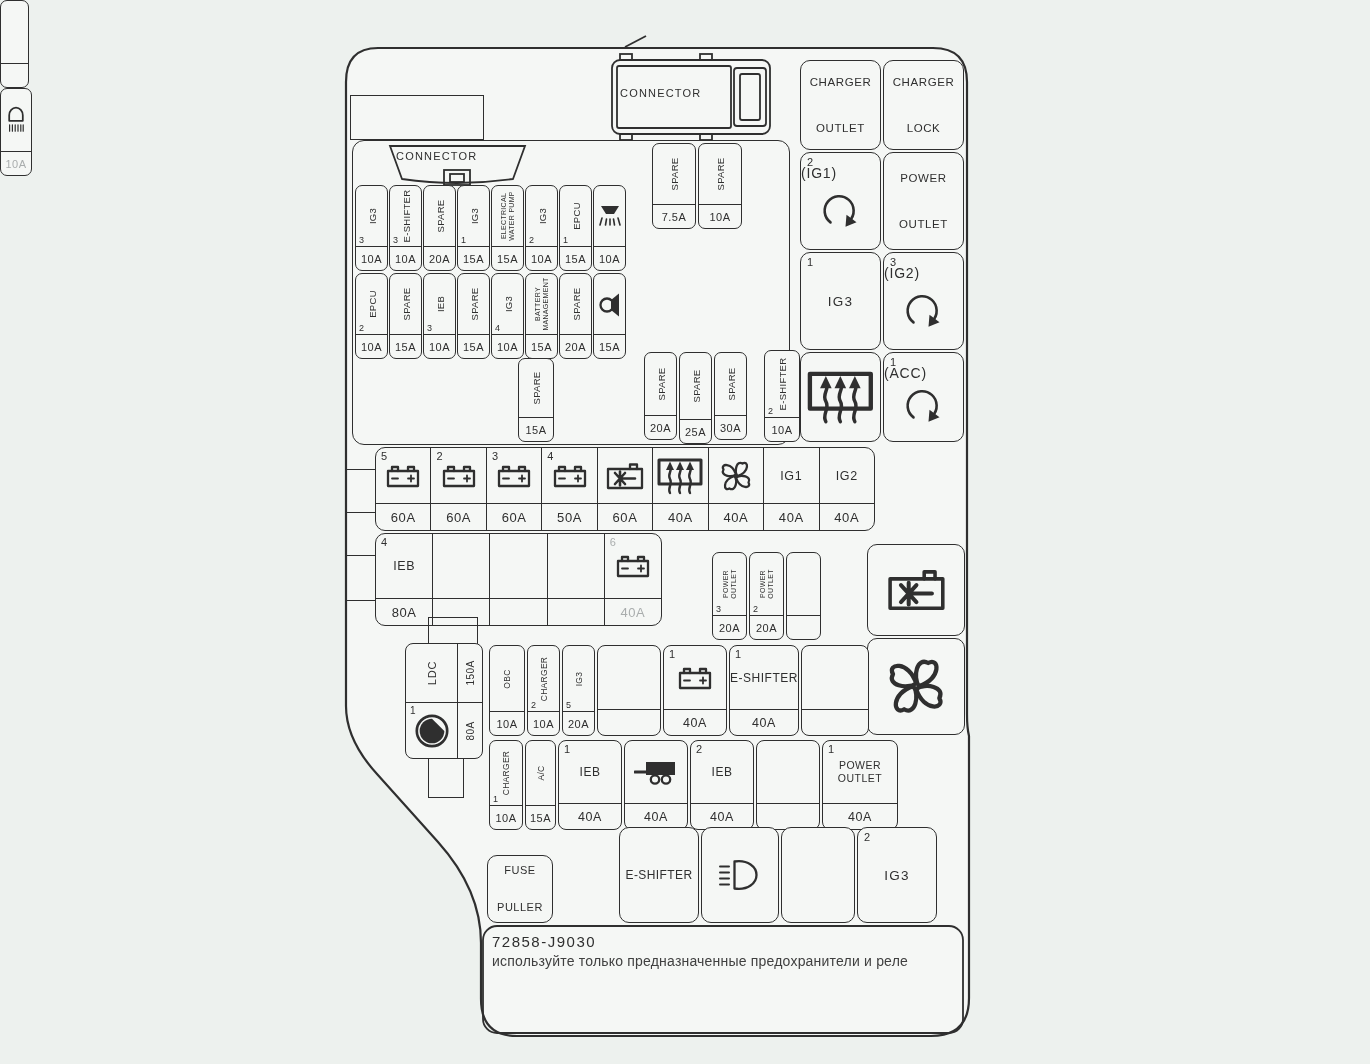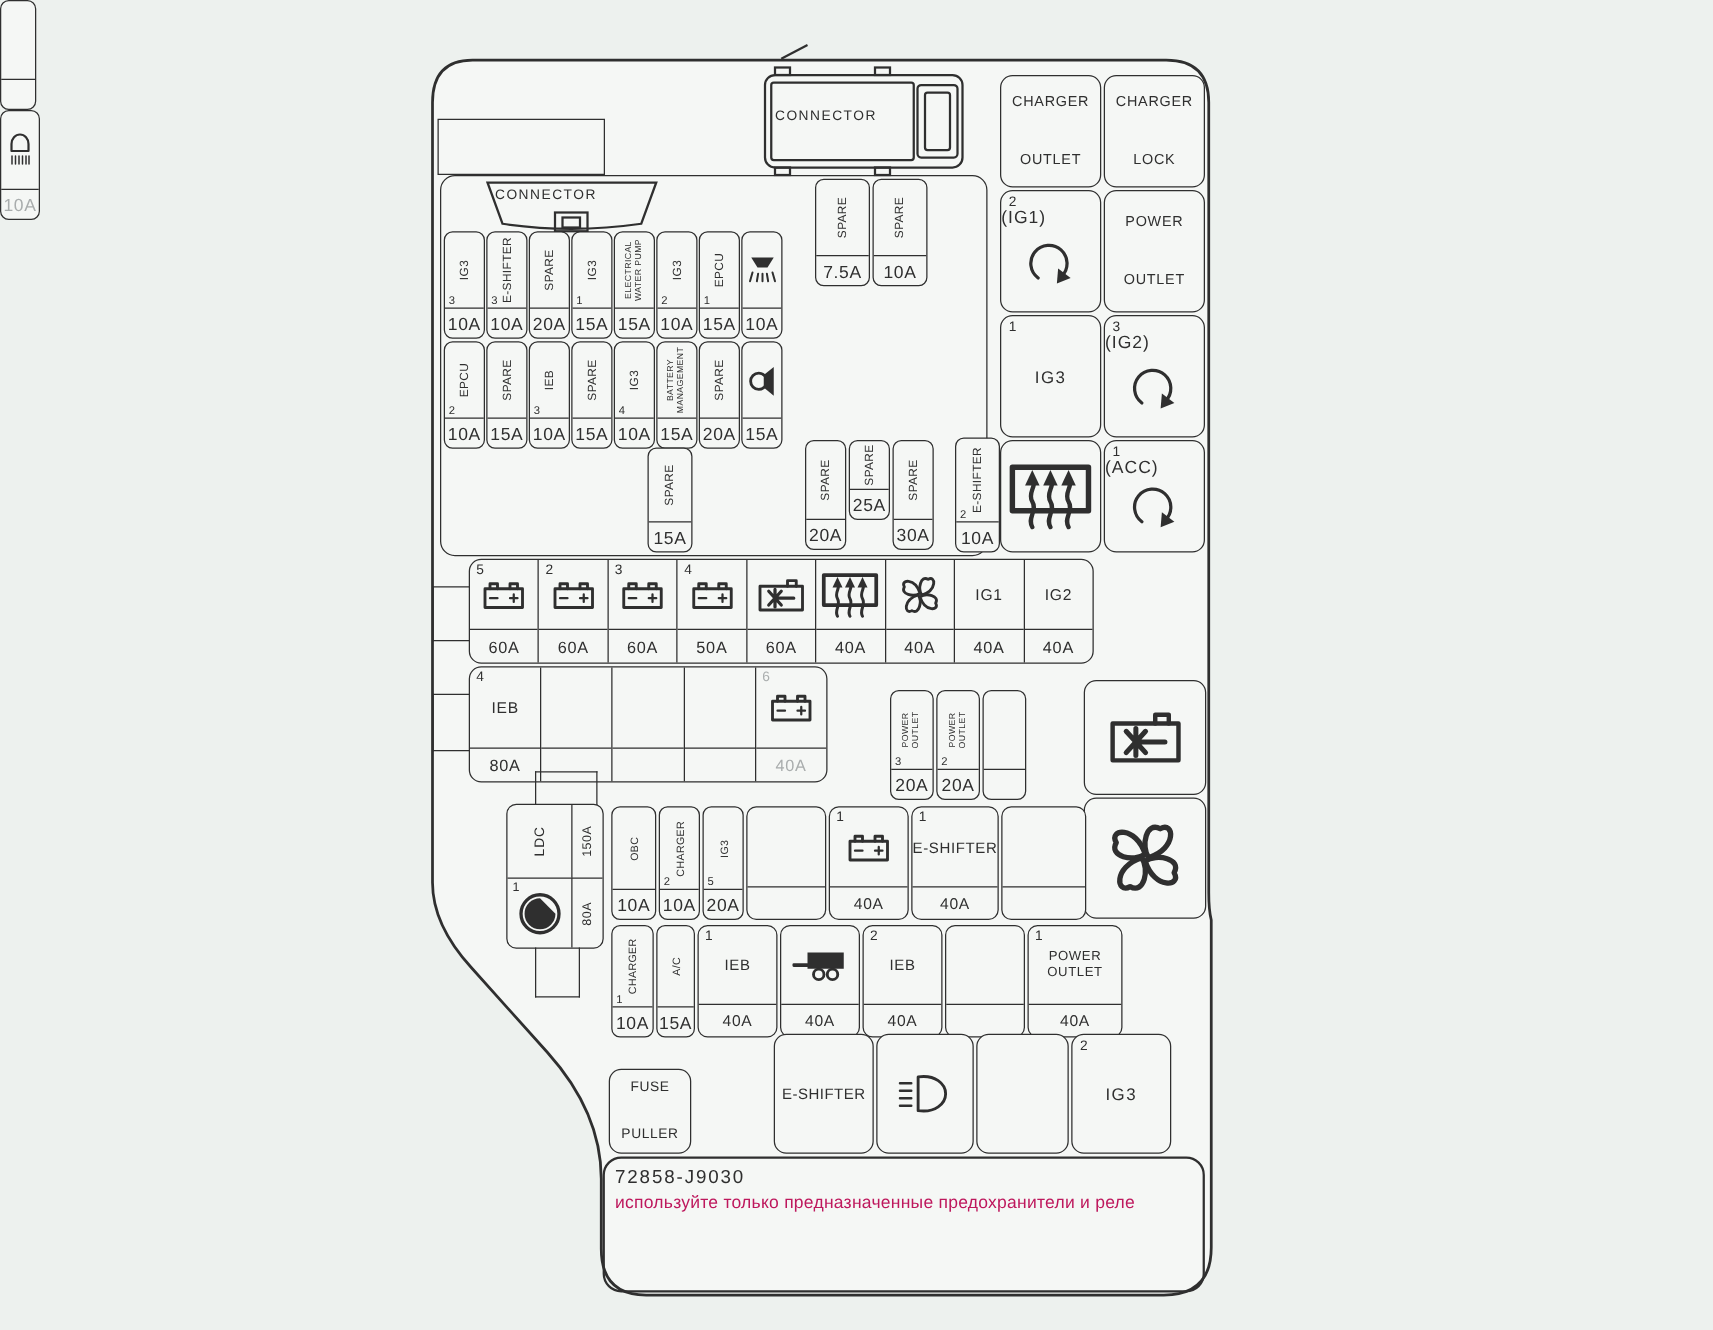--- a/index.html
+++ b/index.html
@@ -24,21 +24,21 @@
   #obcRow{left:489px;top:645px;gap:2px;}
   #lowerRow{left:489px;top:740px;gap:2px;}
 
   .vfuse{border:1.6px solid var(--line);border-radius:7px;display:flex;flex-direction:column;background:var(--panel);}
   .vlab{flex:1;position:relative;}
   .vtext{position:absolute;left:50%;top:50%;transform:translate(-50%,-50%) rotate(-90deg);
          font-size:9.5px;letter-spacing:.3px;white-space:nowrap;}
   .vtext.two{font-size:7px;line-height:1.2;text-align:center;}
   .vnum{position:absolute;left:3px;bottom:1px;font-size:9px;}
   .vamp{height:24px;border-top:1.4px solid var(--line);display:flex;align-items:center;justify-content:center;
-        font-size:14px;letter-spacing:.5px;}
+        font-size:11px;letter-spacing:.5px;}
   .vicon{position:absolute;left:50%;top:50%;transform:translate(-50%,-50%);display:flex;}
 
   .bigrow{position:absolute;border:1.8px solid var(--line);border-radius:10px;display:flex;background:var(--panel);}
   #row4{left:375px;top:447px;width:500px;height:84px;}
   #row5{left:375px;top:533px;width:287px;height:93px;}
   .bigcell{flex:1;display:flex;flex-direction:column;}
   .bigcell + .bigcell{border-left:1.4px solid var(--line);}
   .clab{flex:1;position:relative;display:flex;align-items:center;justify-content:center;}
   .cnum{position:absolute;top:2px;left:5px;font-size:11px;}
   .ctext{font-size:12.5px;letter-spacing:.6px;}
@@ -88,21 +88,21 @@
   #eshifterRelay{left:619px;top:827px;width:80px;height:96px;}
   #eshifterRelay .cbox{font-size:12px;letter-spacing:.4px;}
   #headlightRelay{left:701px;top:827px;width:78px;height:96px;}
   #emptyRelay{left:781px;top:827px;width:74px;height:96px;}
   #ig3Relay{left:857px;top:827px;width:80px;height:96px;}
   #ig3Relay .cbox{font-size:13.5px;letter-spacing:1.2px;}
 
   #footerText{position:absolute;left:492px;top:933px;width:462px;}
   .f1{display:flex;justify-content:space-between;align-items:flex-end;font-size:14.5px;letter-spacing:1.1px;}
   .fpart{font-size:15px;letter-spacing:1.5px;}
-  .f2{font-size:14px;margin-top:3px;letter-spacing:.2px;color:#be185d;}
+  .f2{font-size:14px;margin-top:3px;letter-spacing:.2px;color:#404040;}
   .f3{font-size:14.5px;margin-top:2px;letter-spacing:.9px;}
   .f4{font-size:20px;font-weight:bold;margin-top:5px;direction:rtl;text-align:left;}
 </style>
 </head>
 <body>
 
 <div class="stage">
 
   <svg id="outline" width="1370" height="1064" viewBox="0 0 1370 1064" xmlns="http://www.w3.org/2000/svg">
     <path class="enc" d="M378 48 H933 Q967 48 967 82 V714 Q967 728 969 736 V998 Q969 1036 931 1036 H517 Q481 1036 481 999 V943 Q481 890 438 842 L377 774 Q346 740 346 706 V82 Q346 48 378 48 Z"></path>
@@ -270,21 +270,21 @@
         <div class="vamp">15A</div>
       </div>
     </div>
   <div id="midSpares" class="hrow">
       <div class="vfuse" style="width: 33px; height: 88px;">
         <div class="vlab">
           <div class="vtext">SPARE</div>
         </div>
         <div class="vamp">20A</div>
       </div>
-      <div class="vfuse" style="width: 33px; height: 64px;">
+      <div class="vfuse" style="width: 33px; height: 92px;">
         <div class="vlab">
           <div class="vtext">SPARE</div>
         </div>
         <div class="vamp">25A</div>
       </div>
       <div class="vfuse" style="width: 33px; height: 88px;">
         <div class="vlab">
           <div class="vtext">SPARE</div>
         </div>
         <div class="vamp">30A</div>

